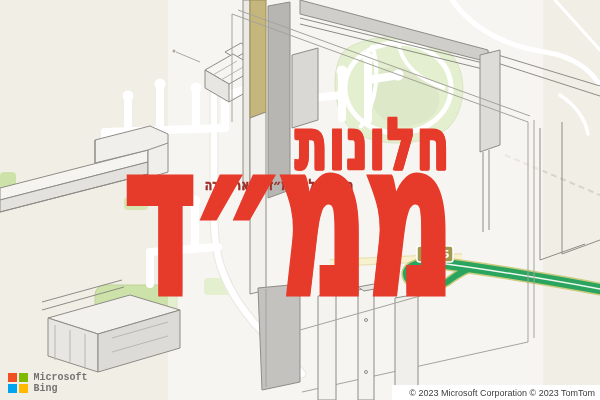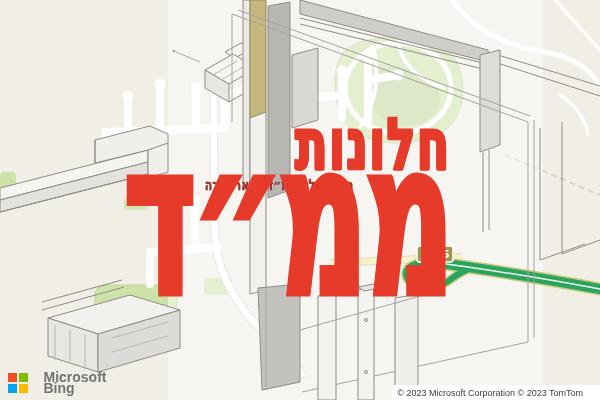--- a/index.html
+++ b/index.html
@@ -23,27 +23,27 @@
       transform:scale(0.82,1.15);-webkit-text-stroke:.4px #9c2f28;}
   .wm-star{position:absolute;left:290px;top:191px;font-size:15px;color:#c42222;
       z-index:30;line-height:1;}
 
   
   .bing{position:absolute;left:8px;top:372px;display:flex;align-items:center;
         gap:6px;z-index:40;}
   .ms-squares{display:grid;grid-template-columns:9px 9px;grid-template-rows:9px 9px;
         gap:1.5px;}
   .ms-squares span{display:block;width:9px;height:9px;}
-  .bing-text{font-family:Liberation Sans, sans-serif;font-size:14px;
-        font-weight:bold;color:#737373;line-height:11px;margin-left:10px;}
+  .bing-text{font-family:Liberation Mono, monospace;font-size:10px;
+        font-weight:bold;color:#737373;line-height:11px;}
 
   
   .attribution{position:absolute;right:0;bottom:0;height:15px;width:208px;
         background:#ffffff;z-index:40;display:flex;align-items:center;
-        justify-content:flex-end;padding-right:17px;box-sizing:border-box;}
+        justify-content:flex-end;padding-right:5px;box-sizing:border-box;}
   .attribution span{font-family:"Liberation Sans",sans-serif;font-size:9px;
         color:#3c3c3c;white-space:nowrap;}
 </style>
 </head>
 <body>
 
 <div class="stage">
 
   <svg class="layer" viewBox="0 0 600 400">
     <rect x="0" y="0" width="600" height="400" fill="#f1eee6"></rect>

